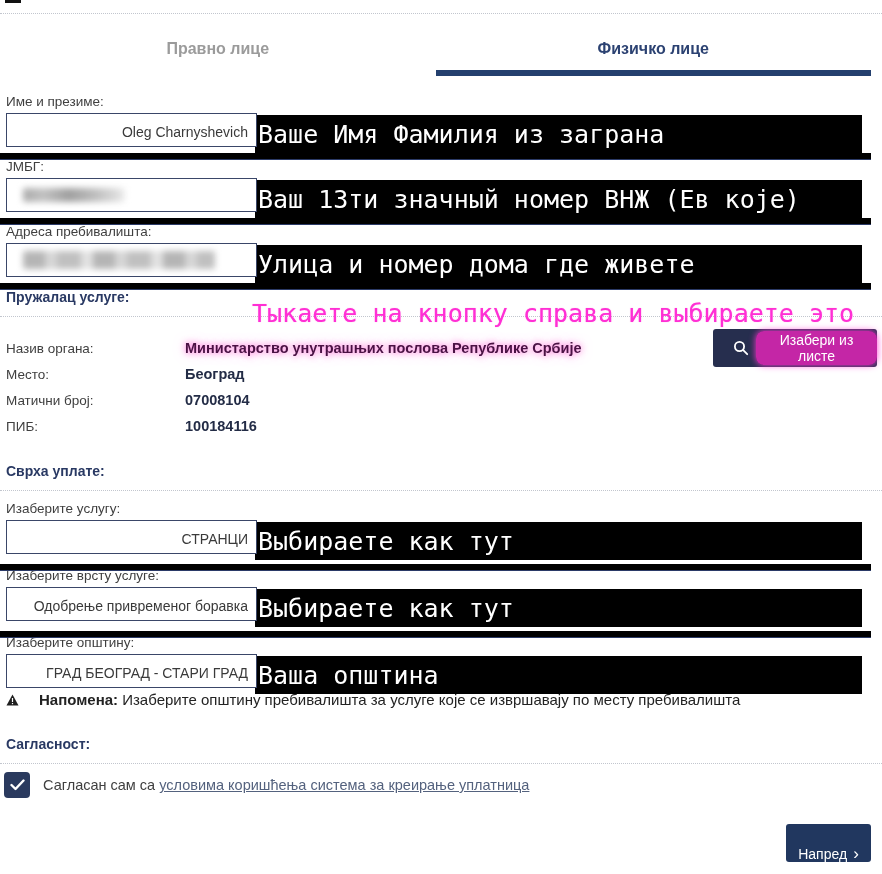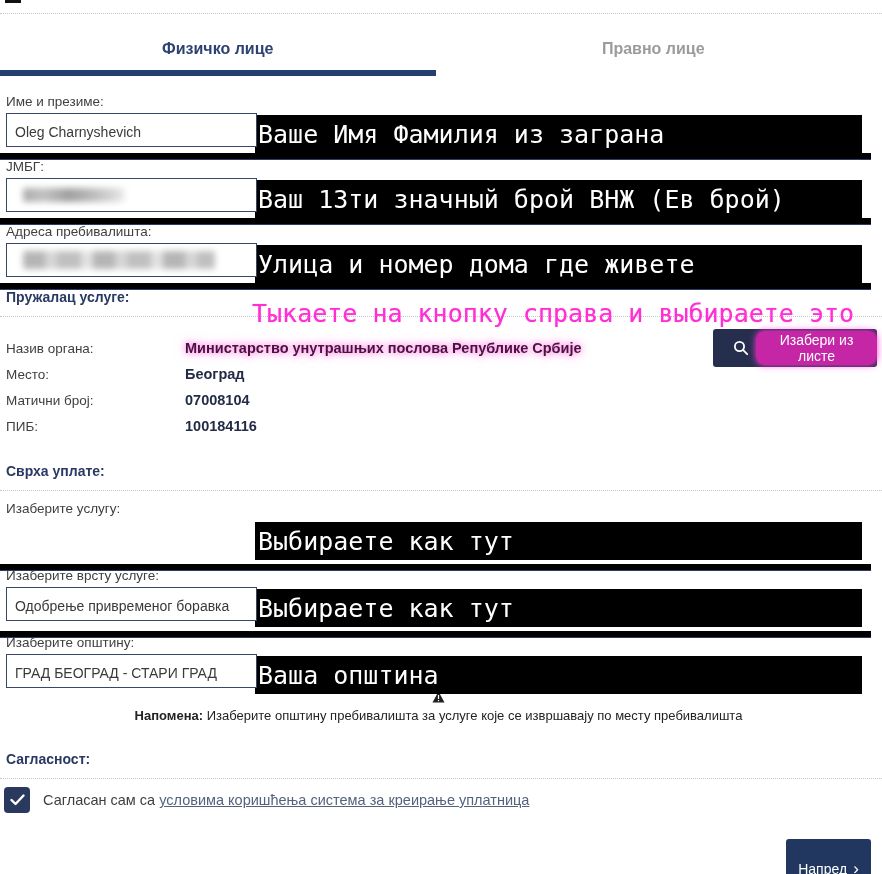--- a/index.html
+++ b/index.html
@@ -22,21 +22,21 @@
   .fields { margin-top: 18px; }
   .field-label { font-size: 13.5px; color: #3f3f3f; margin: 0 0 4px 6px; }
   .field-row { position: relative; height: 34px; margin-bottom: 12px; }
   .field-row.gap-strip { margin-bottom: 14px; }
   .input-box, input.input-box {
     position: absolute; left: 6px; top: 0; width: 251px; height: 34px;
     background: #fff; border: 1px solid #3a4668; z-index: 2;
     font-family: "Liberation Sans", sans-serif; font-size: 14px; color: #3a3a3a;
     padding: 0 8px; display: flex; align-items: center; outline: none;
   }
-  input.input-box { display: block; padding-top: 3px; }
+  input.input-box { display: block; padding-top: 3px; text-align: right; }
   .input-gray { color: #6b6b6b; }
   .input-gray2 { color: #555; }
   .ann-bar {
     position: absolute; left: 255px; right: 9px; top: 2px; height: 38px;
     background: #000; color: #fff; display: flex; align-items: center;
     font-family: "DejaVu Sans Mono", monospace; font-size: 25px; white-space: nowrap;
     overflow: hidden; padding-left: 3px; z-index: 1;
   }
   .ann-strip { position: absolute; left: -11px; right: 0; height: 7px; background: #000; border-bottom: 1px solid #2b3a67; z-index: 0; }
   .strip-attached { top: 40px; }
@@ -76,21 +76,21 @@
     background: #262e4e; border: none; border-radius: 3px; cursor: pointer;
     display: flex; align-items: center; justify-content: center; gap: 7px;
     color: #fff; font-family: "Liberation Sans", sans-serif; font-size: 14px; padding-left: 20px;
   }
   .pick-button .btn-label {
     background: rgba(224,36,182,.85); border-radius: 8px; padding: 1px 5px;
     box-shadow: 0 0 7px #ff3bd4; color: #fff;
   }
 
   
-  .note-line { display: flex; align-items: center; gap: 5px; margin: 3px 0 0 6px; font-size: 13px; color: #232323; flex-direction: column; }
+  .note-line { display: flex; align-items: center; gap: 20px; margin: 3px 0 0 6px; font-size: 15px; color: #232323; }
   .note-line b { font-weight: 700; }
 
   
   .consent-row { display: flex; align-items: center; margin: 8px 0 0 4px; }
   .checkbox { width: 26px; height: 26px; background: #2a3a5e; border-radius: 4px;
     display: flex; align-items: center; justify-content: center; cursor: pointer; flex: 0 0 auto; }
   .consent-text { margin-left: 13px; font-size: 14.5px; color: #3f3f3f; }
   .consent-link { color: #54627e; text-decoration: underline; cursor: pointer; }
 
   
@@ -102,38 +102,38 @@
 </style>
 </head>
 <body>
 
 <div class="top-dash"></div>
 <div class="divider top"></div>
 
 <div class="content">
 
   <div class="tabs">
+    <div class="tab inactive">Правно лице</div>
     <div class="tab active">Физичко лице</div>
-    <div class="tab inactive">Правно лице</div>
   </div>
 
   <div class="fields">
     <div class="field-label">Име и презиме:</div>
     <div class="field-row">
       <input class="input-box" type="text" value="Oleg Charnyshevich" style="">
       <div class="ann-bar">Ваше Имя Фамилия из заграна</div>
       <div class="ann-strip strip-attached"></div>
     </div>
 
     <div class="field-label">ЈМБГ:</div>
     <div class="field-row">
       <div class="input-box">
         <div class="blur-blob blob-jmbg"></div>
       </div>
-      <div class="ann-bar">Ваш 13ти значный брой ВНЖ (Ев брой)</div>
+      <div class="ann-bar">Ваш 13ти значный номер ВНЖ (Ев које)</div>
       <div class="ann-strip strip-attached"></div>
     </div>
 
     <div class="field-label">Адреса пребивалишта:</div>
     <div class="field-row">
       <div class="input-box">
         <div class="blur-blob blob-addr"></div>
       </div>
       <div class="ann-bar">Улица и номер дома где живете</div>
       <div class="ann-strip strip-attached"></div>
@@ -172,20 +172,21 @@
       <span class="btn-label">Изабери из листе</span>
     </button>
   </div>
 
   <div class="section-heading hd-purpose">Сврха уплате:</div>
   <div class="divider after-heading"></div>
 
   <div class="fields" style="margin-top:10px;">
     <div class="field-label">Изаберите услугу:</div>
     <div class="field-row gap-strip">
+      <input class="input-box" type="text" value="СТРАНЦИ" style="">
       <div class="ann-bar">Выбираете как тут</div>
       <div class="ann-strip strip-gapped"></div>
     </div>
 
     <div class="field-label">Изаберите врсту услуге:</div>
     <div class="field-row gap-strip">
       <input class="input-box input-gray" type="text" value="Одобрење привременог боравка" style="">
       <div class="ann-bar">Выбираете как тут</div>
       <div class="ann-strip strip-gapped"></div>
     </div>

